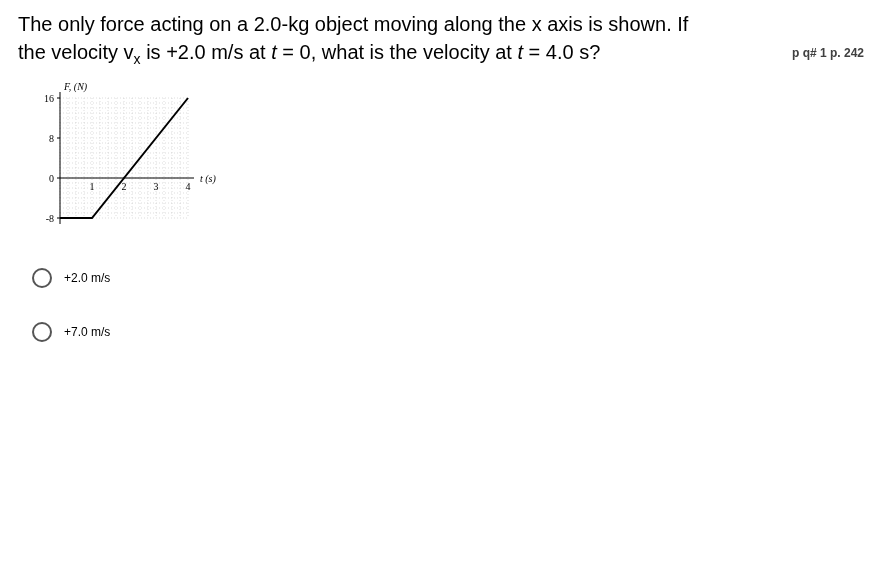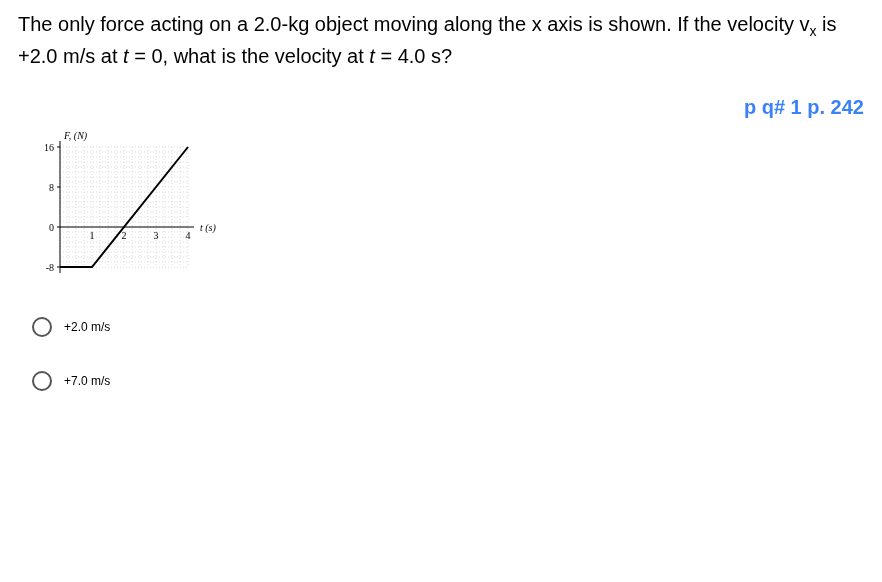--- a/index.html
+++ b/index.html
@@ -4,31 +4,31 @@
   <style>
     * { box-sizing: border-box; margin: 0; padding: 0; }
     body {
       font-family: Arial, Helvetica, sans-serif;
       width: 882px;
       height: 582px;
       padding: 10px 18px;
       background: #fff;
       color: #000;
     }
-    .header { display: flex; align-items: flex-end; flex-direction: column; }
+    .header { display: flex; align-items: center; }
     .question-text {
       font-size: 20px;
       line-height: 1.4;
       flex: 1;
       padding-right: 10px;
     }
     .reference {
-      color: #3b82f6;
+      color: #404040;
       font-weight: bold;
-      font-size: 20px;
+      font-size: 12px;
       text-align: right;
       white-space: nowrap;
       padding-top: 26px;
       min-width: 150px;
     }
     .reference .line { display: block; }
     .chart-area {
       margin-top: 8px;
       margin-left: 10px;
     }

